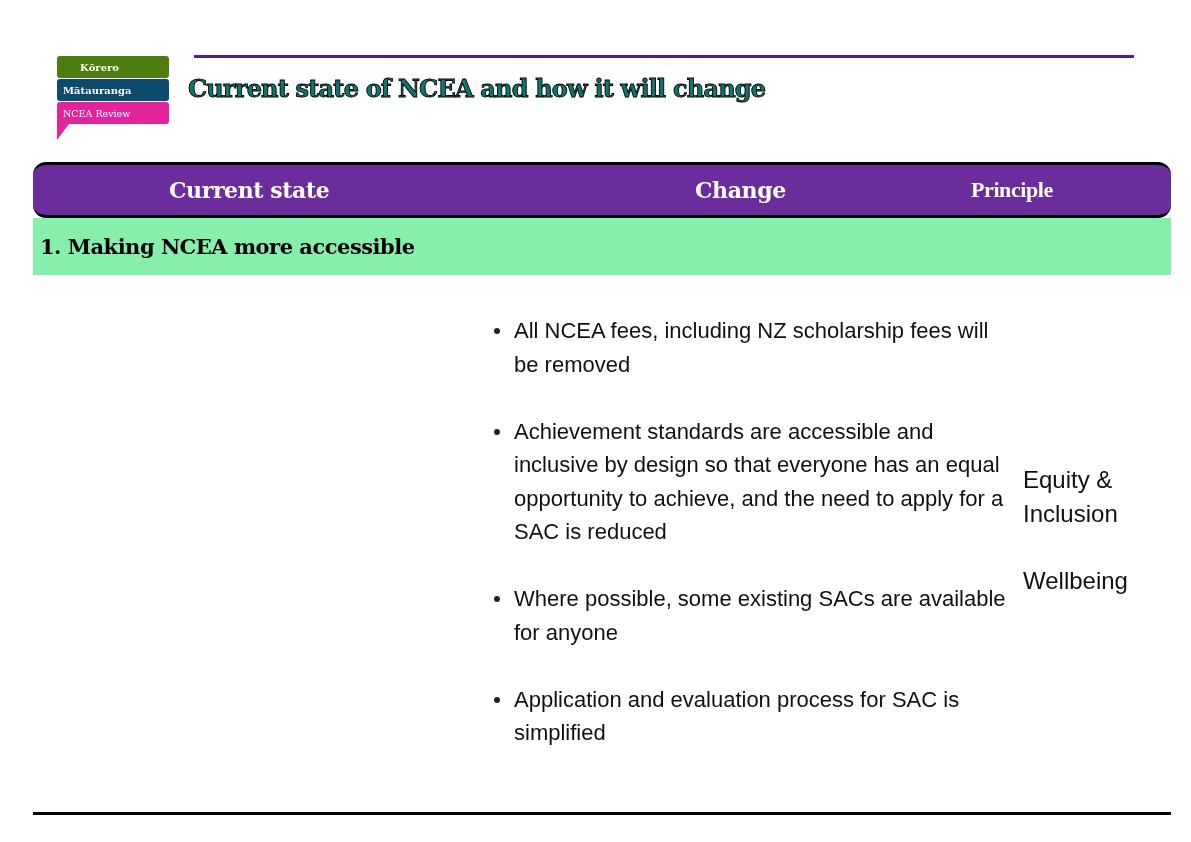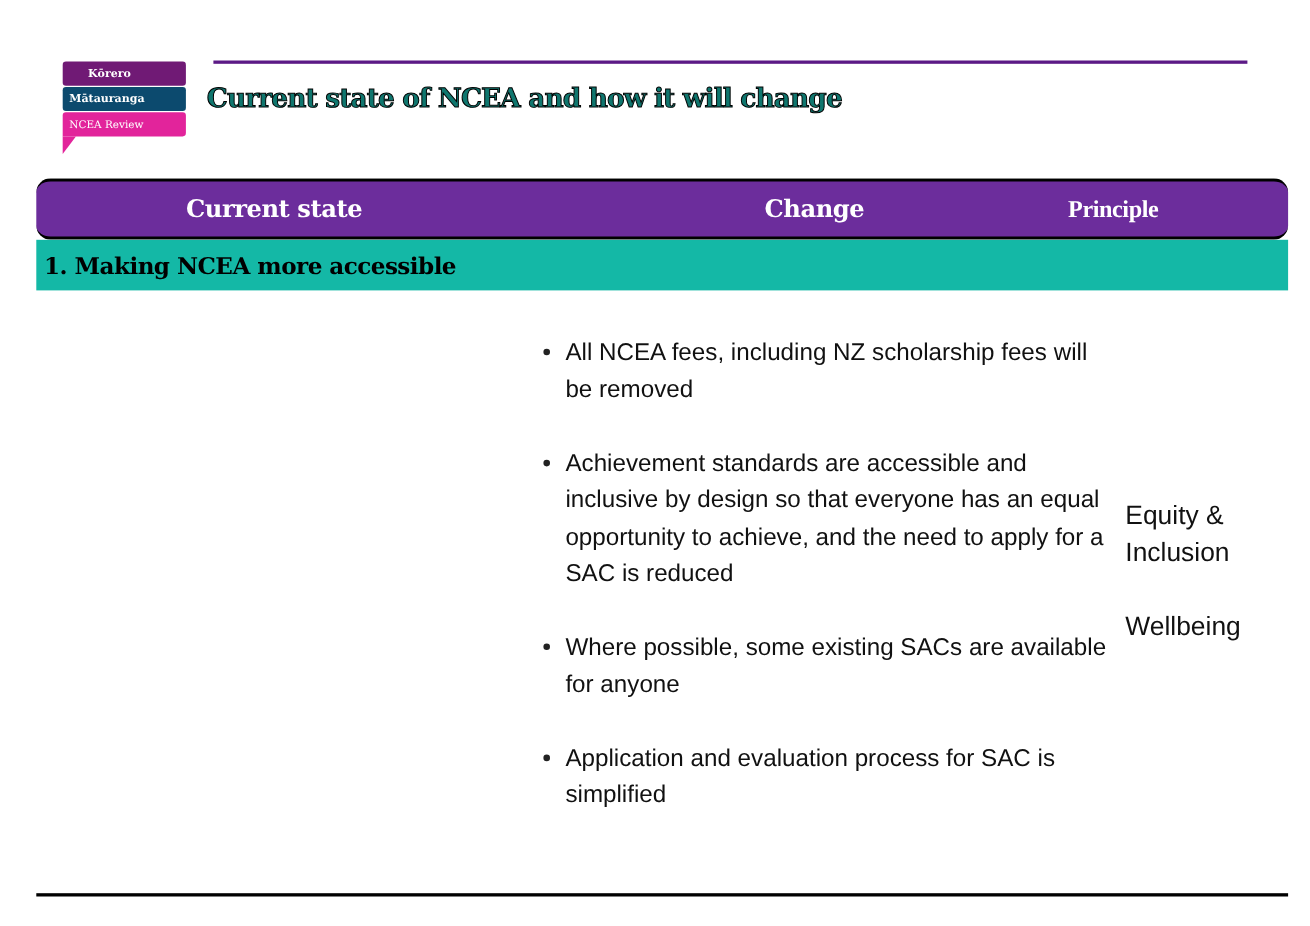--- a/index.html
+++ b/index.html
@@ -28,21 +28,21 @@
       font-family: "DejaVu Serif", serif;
       font-weight: bold;
       font-size: 10px;
       color: #ffffff;
       display: flex;
       align-items: center;
       padding-left: 6px;
       box-sizing: border-box;
       margin-bottom: 1px;
     }
-    .logo-band.blue { background: #701a75; padding-left: 23px; }
+    .logo-band.blue { background: #4d7c0f; padding-left: 23px; }
     .logo-band.orange { background: #0c4a6e; }
     .logo-band.magenta {
       background: #e2249b;
       font-weight: normal;
       font-size: 9.5px;
       border-bottom-left-radius: 0;
     }
     .logo-tail {
       width: 0;
       height: 0;
@@ -96,22 +96,22 @@
       position: absolute;
       top: 0;
       height: 50px;
       line-height: 50px;
       white-space: nowrap;
     }
     .th.current { left: 136px; }
     .th.change { left: 662px; }
     .th.principle { left: 938px; font-family: Liberation Serif, serif; }
     .section-row {
-      height: 46px;
-      background: #14b8a6;
+      height: 57px;
+      background: #86efac;
       display: flex;
       align-items: center;
       padding-left: 7px;
       font-family: "DejaVu Serif", serif;
       font-weight: bold;
       font-size: 21px;
       letter-spacing: -0.5px;
       color: #000000;
     }
     .body-row {

